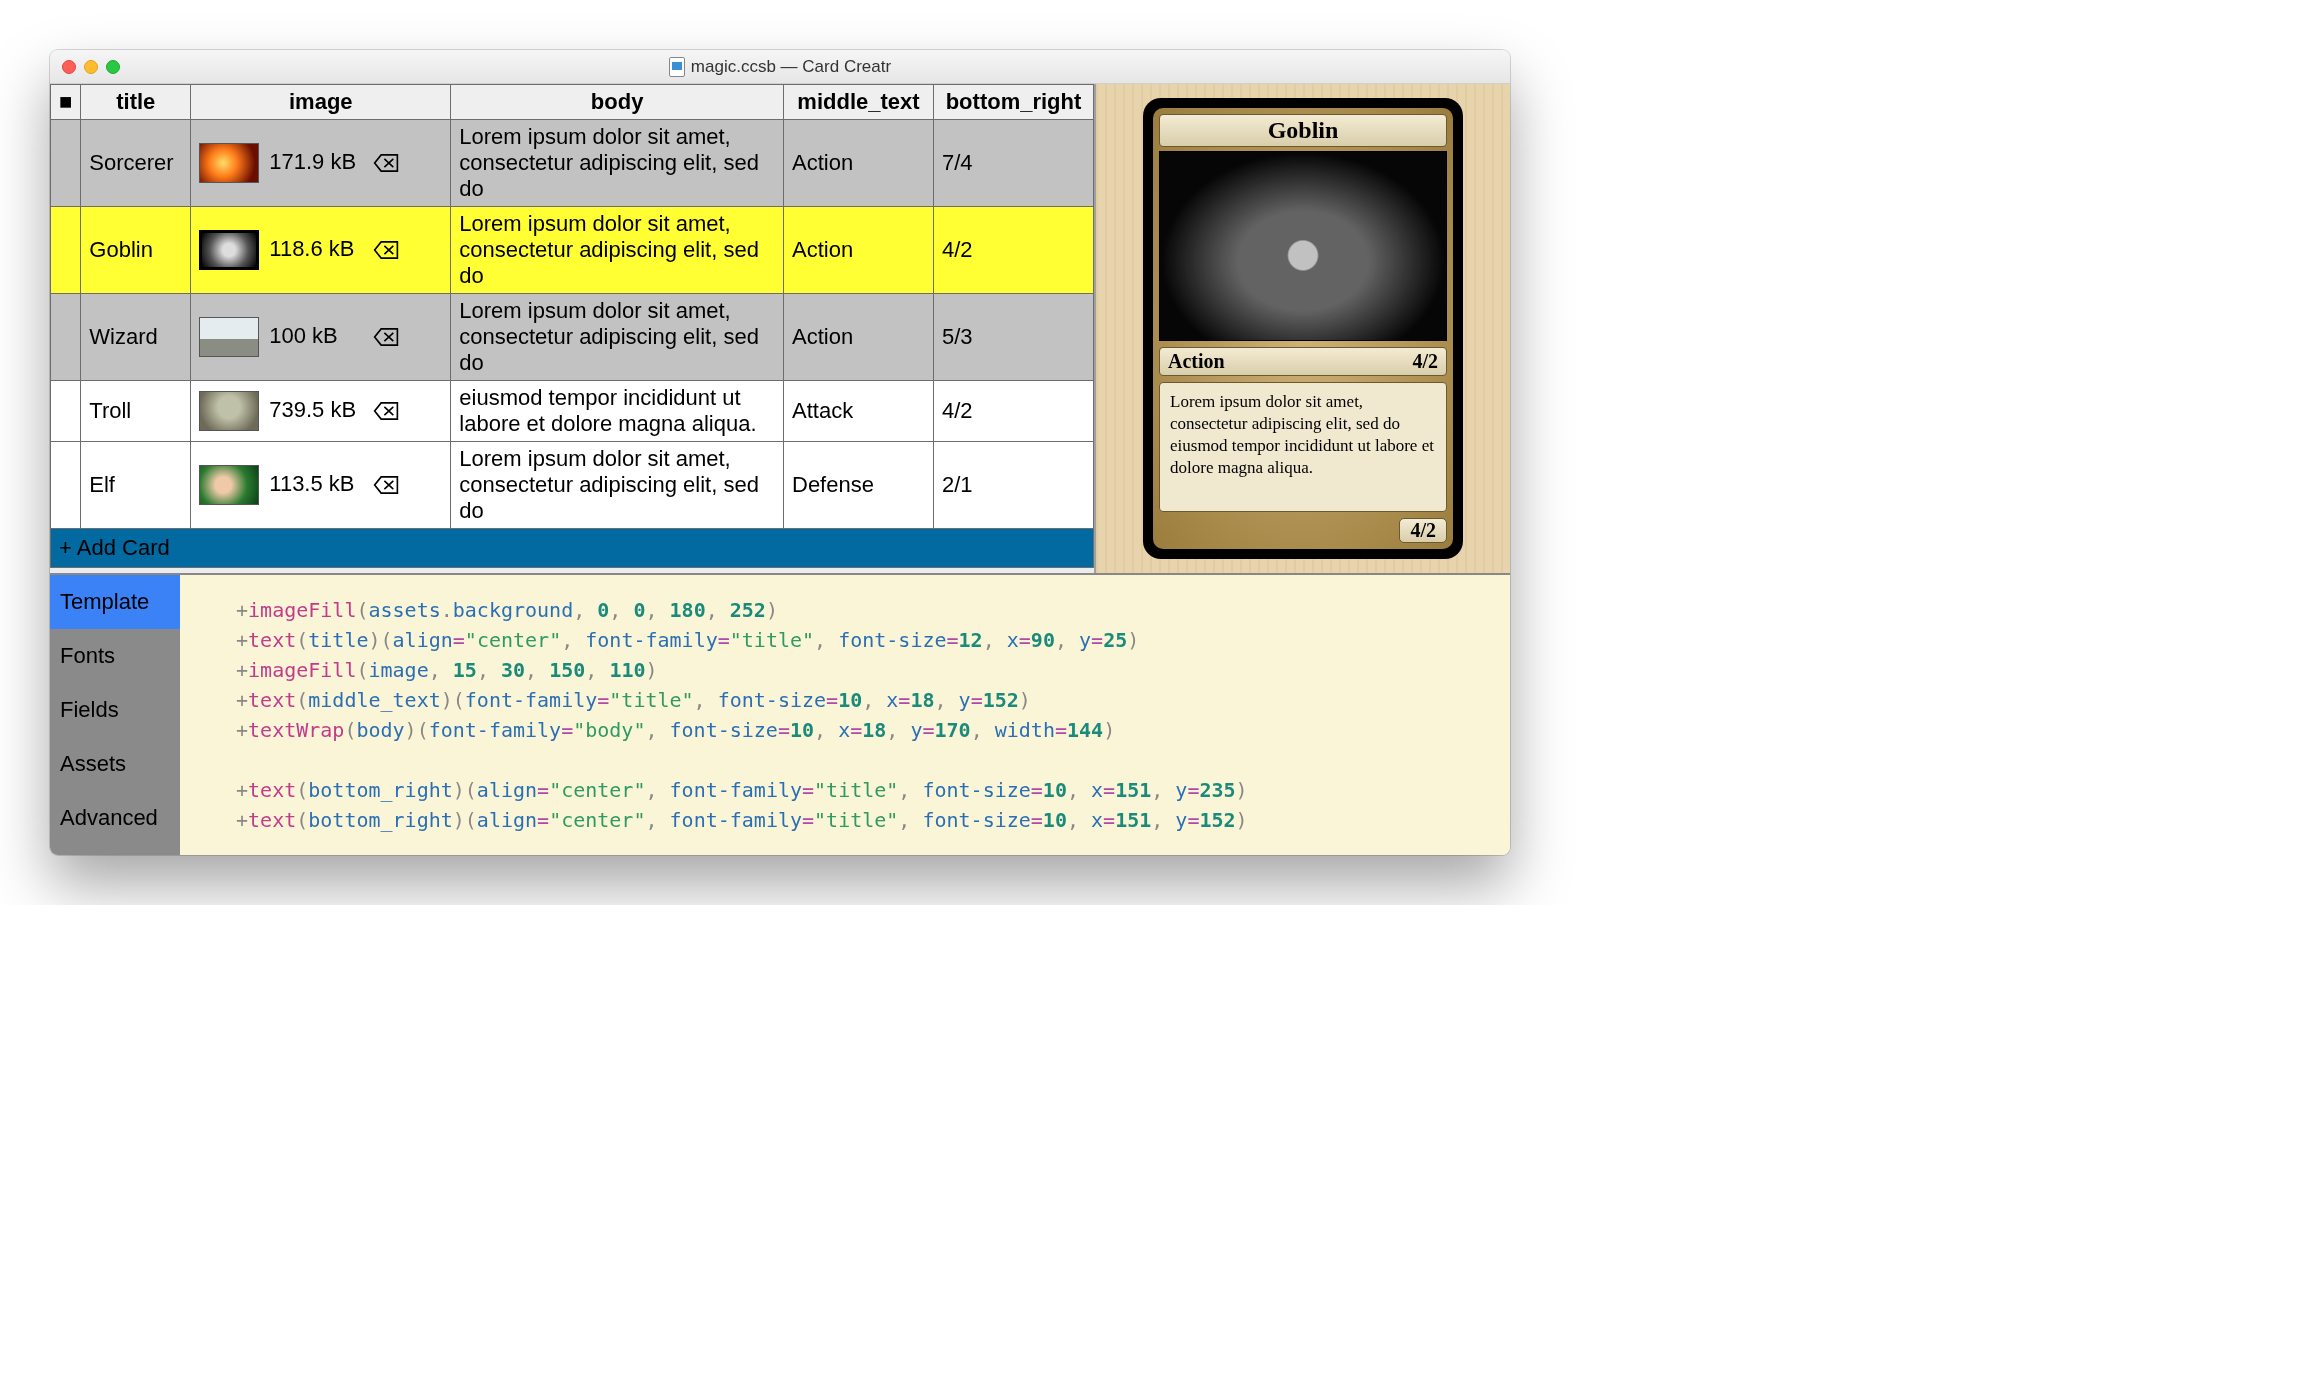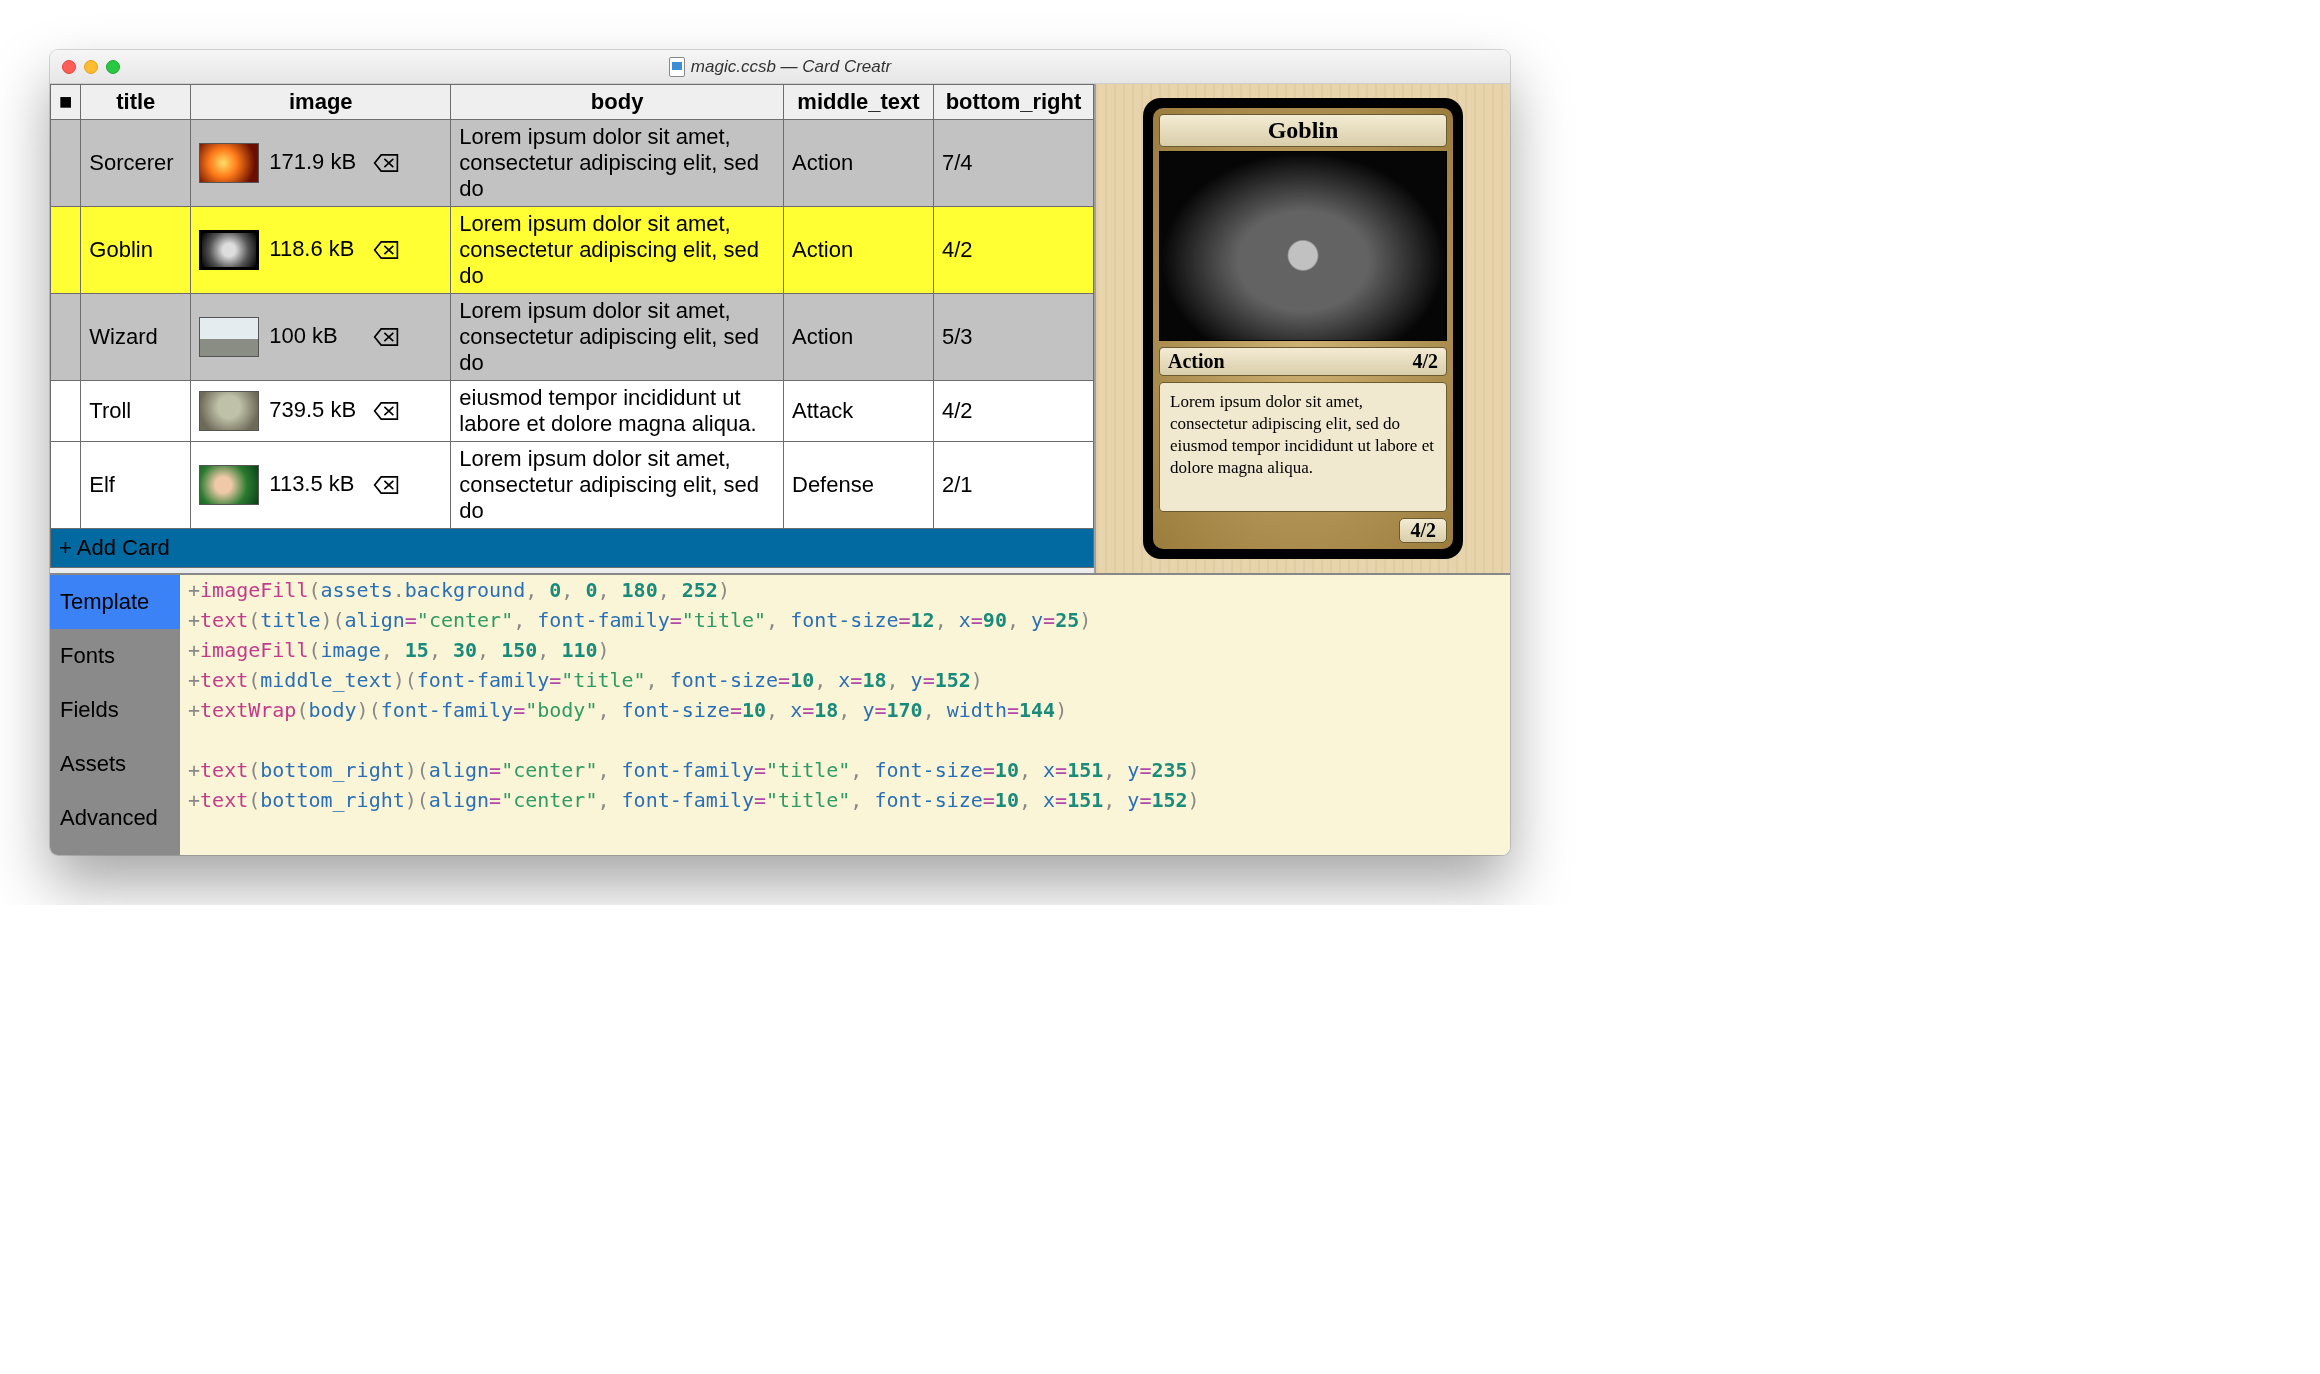--- a/index.html
+++ b/index.html
@@ -18,21 +18,20 @@
     background: #ececec;
   }
   .titlebar {
     height: 34px;
     background: linear-gradient(#f6f6f6,#e6e6e6);
     border-bottom: 1px solid #cfcfcf;
     display: flex;
     align-items: center;
     padding: 0 12px;
     position: relative;
-    font-style: italic;
   }
   .traffic { display: flex; gap: 8px; position: absolute; left: 12px; }
   .dot { width: 14px; height: 14px; border-radius: 50%; }
   .dot.r { background:#ff5f57; border:1px solid #e14640;}
   .dot.y { background:#febc2e; border:1px solid #e1a11f;}
   .dot.g { background:#28c840; border:1px solid #1faa31;}
   .titlebar .title {
     margin: 0 auto;
     font-size: 17px;
     color: #333;
@@ -154,25 +153,26 @@
   .tab {
     padding:14px 10px; font-size:22px; color:#000;
     border-bottom:0;
     cursor:pointer;
   }
   .tab.active { background:#3b82f6; }
   .code {
     flex:1;
     font-family: Menlo, Consolas, monospace;
     font-size:20px; line-height:1.5;
-    padding:0 8px;
+    padding:20px 8px;
     white-space:pre;
     color:#444;
     overflow:auto;
     min-height: 280px;
+    margin-left: 48px;
   }
   .tok-fn { color:#c23b8a; }
   .tok-var { color:#2a6fb5; }
   .tok-kw { color:#2a6fb5; }
   .tok-str { color:#2f9b63; }
   .tok-eq { color:#b04aa8; }
   .tok-num { color:#1a8a7a; font-weight:bold; }
   .tok-p { color:#888; }
 </style>
 </head>

